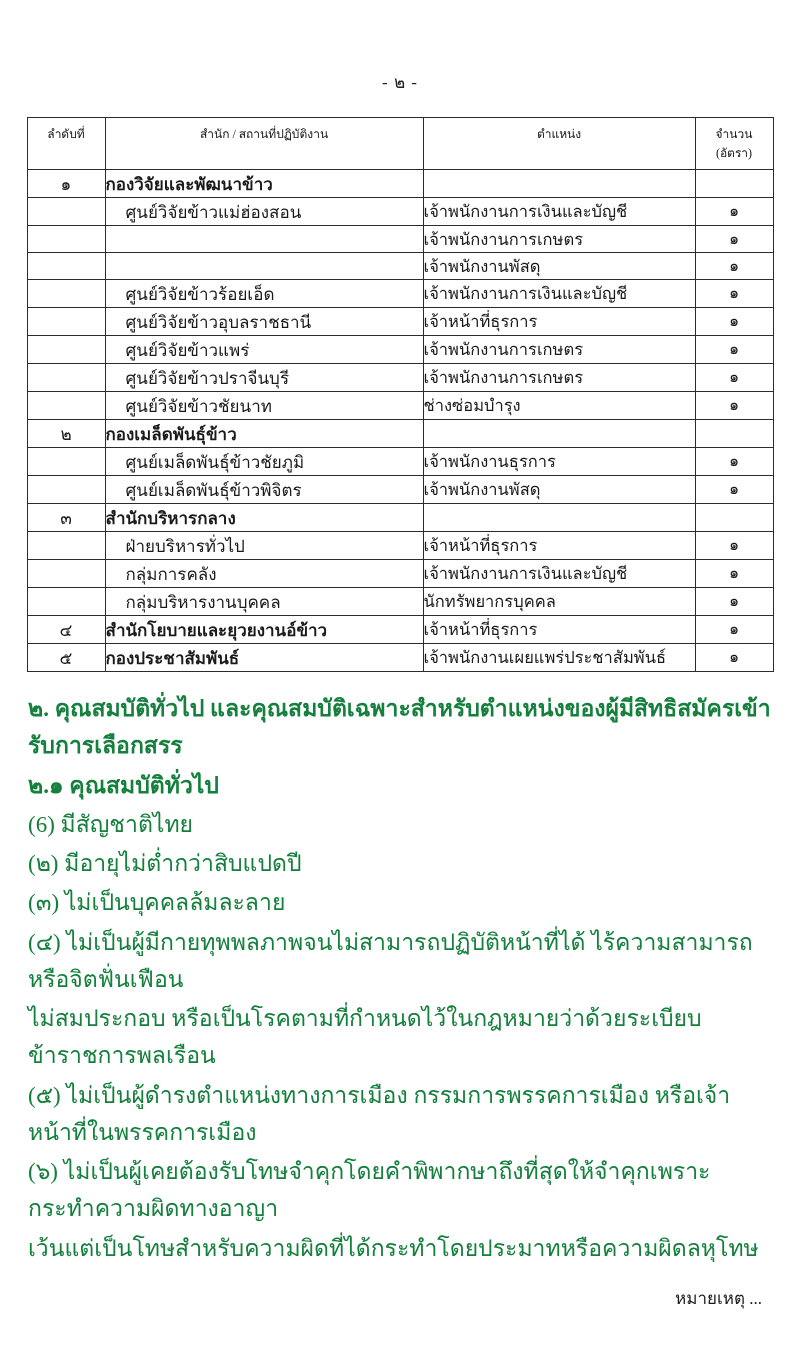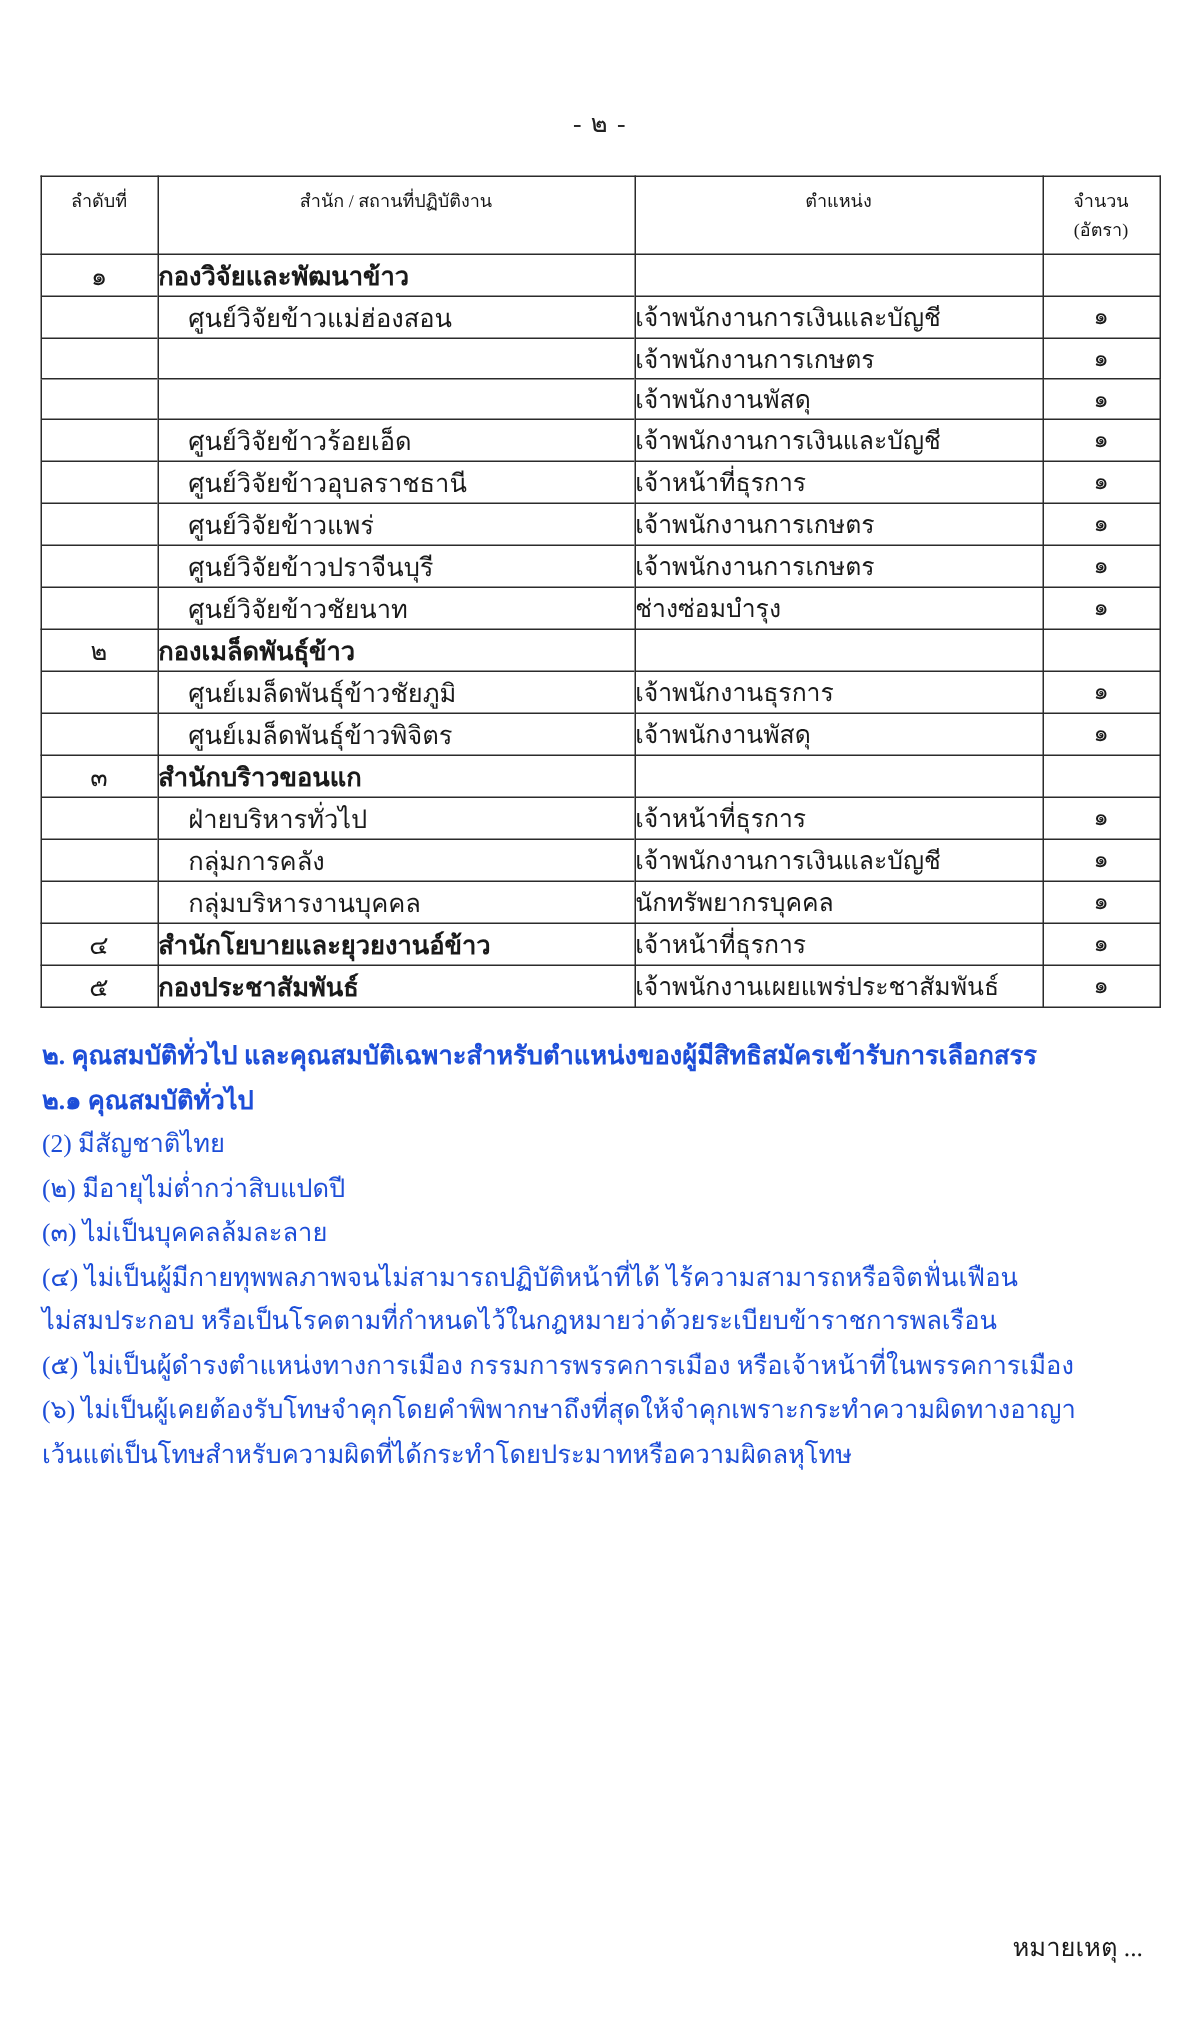--- a/index.html
+++ b/index.html
@@ -73,23 +73,23 @@
   td.c-count {
     text-align: center;
     font-size: 16px;
     padding-top: 9px;
   }
   .sub-indent { padding-left: 20px; }
 
   
   .section {
     margin: 18px 28px 0 28px;
-    font-size: 17px;
+    font-size: 23px;
     line-height: 1.62;
-    color: #1d4ed8;
+    color: #15803d;
   }
   .section p { margin: 0 0 2px 0; }
   .bold { font-weight: bold; }
   .ind-1 { margin-left: 48px; }
   .ind-2 { margin-left: 92px; }
   .hang-full { margin-left: 0; }
   .note {
     position: absolute;
     right: 38px;
     bottom: 110px;
@@ -186,21 +186,21 @@
           <td class="c-count" style="border-bottom: 1px solid rgb(43, 43, 43);">๑</td>
         </tr>
         <tr>
           <td class="c-no"></td>
           <td class="c-org"><span class="sub-indent">ศูนย์เมล็ดพันธุ์ข้าวพิจิตร</span></td>
           <td class="c-pos">เจ้าพนักงานพัสดุ</td>
           <td class="c-count">๑</td>
         </tr>
         <tr>
           <td class="c-no" style="border-bottom: none;">๓</td>
-          <td class="c-org head" style="border-bottom: none;"><span>สำนักบริาวขอนแก</span></td>
+          <td class="c-org head" style="border-bottom: none;"><span>สำนักบริหารกลาง</span></td>
           <td class="c-pos" style="border-bottom: 1px solid rgb(43, 43, 43);"></td>
           <td class="c-count" style="border-bottom: 1px solid rgb(43, 43, 43);"></td>
         </tr>
         <tr>
           <td class="c-no" style="border-bottom: none;"></td>
           <td class="c-org" style="border-bottom: none;"><span class="sub-indent">ฝ่ายบริหารทั่วไป</span></td>
           <td class="c-pos" style="border-bottom: 1px solid rgb(43, 43, 43);">เจ้าหน้าที่ธุรการ</td>
           <td class="c-count" style="border-bottom: 1px solid rgb(43, 43, 43);">๑</td>
         </tr>
         <tr>
@@ -226,21 +226,21 @@
           <td class="c-org head"><span>กองประชาสัมพันธ์</span></td>
           <td class="c-pos">เจ้าพนักงานเผยแพร่ประชาสัมพันธ์</td>
           <td class="c-count">๑</td>
         </tr>
       </tbody>
   </table>
 
   <div class="section">
     <p class="bold">๒.  คุณสมบัติทั่วไป และคุณสมบัติเฉพาะสำหรับตำแหน่งของผู้มีสิทธิสมัครเข้ารับการเลือกสรร</p>
     <p class="bold ind-1">๒.๑  คุณสมบัติทั่วไป</p>
-    <p class="ind-2">(2)  มีสัญชาติไทย</p>
+    <p class="ind-2">(6)  มีสัญชาติไทย</p>
     <p class="ind-2">(๒)  มีอายุไม่ต่ำกว่าสิบแปดปี</p>
     <p class="ind-2">(๓)  ไม่เป็นบุคคลล้มละลาย</p>
     <p class="ind-2">(๔)  ไม่เป็นผู้มีกายทุพพลภาพจนไม่สามารถปฏิบัติหน้าที่ได้ ไร้ความสามารถหรือจิตฟั่นเฟือน</p>
     <p class="hang-full">ไม่สมประกอบ หรือเป็นโรคตามที่กำหนดไว้ในกฎหมายว่าด้วยระเบียบข้าราชการพลเรือน</p>
     <p class="ind-2">(๕)  ไม่เป็นผู้ดำรงตำแหน่งทางการเมือง กรรมการพรรคการเมือง หรือเจ้าหน้าที่ในพรรคการเมือง</p>
     <p class="ind-2">(๖)  ไม่เป็นผู้เคยต้องรับโทษจำคุกโดยคำพิพากษาถึงที่สุดให้จำคุกเพราะกระทำความผิดทางอาญา</p>
     <p class="hang-full">เว้นแต่เป็นโทษสำหรับความผิดที่ได้กระทำโดยประมาทหรือความผิดลหุโทษ</p>
   </div>
 
   <div class="note">หมายเหตุ ...</div>

